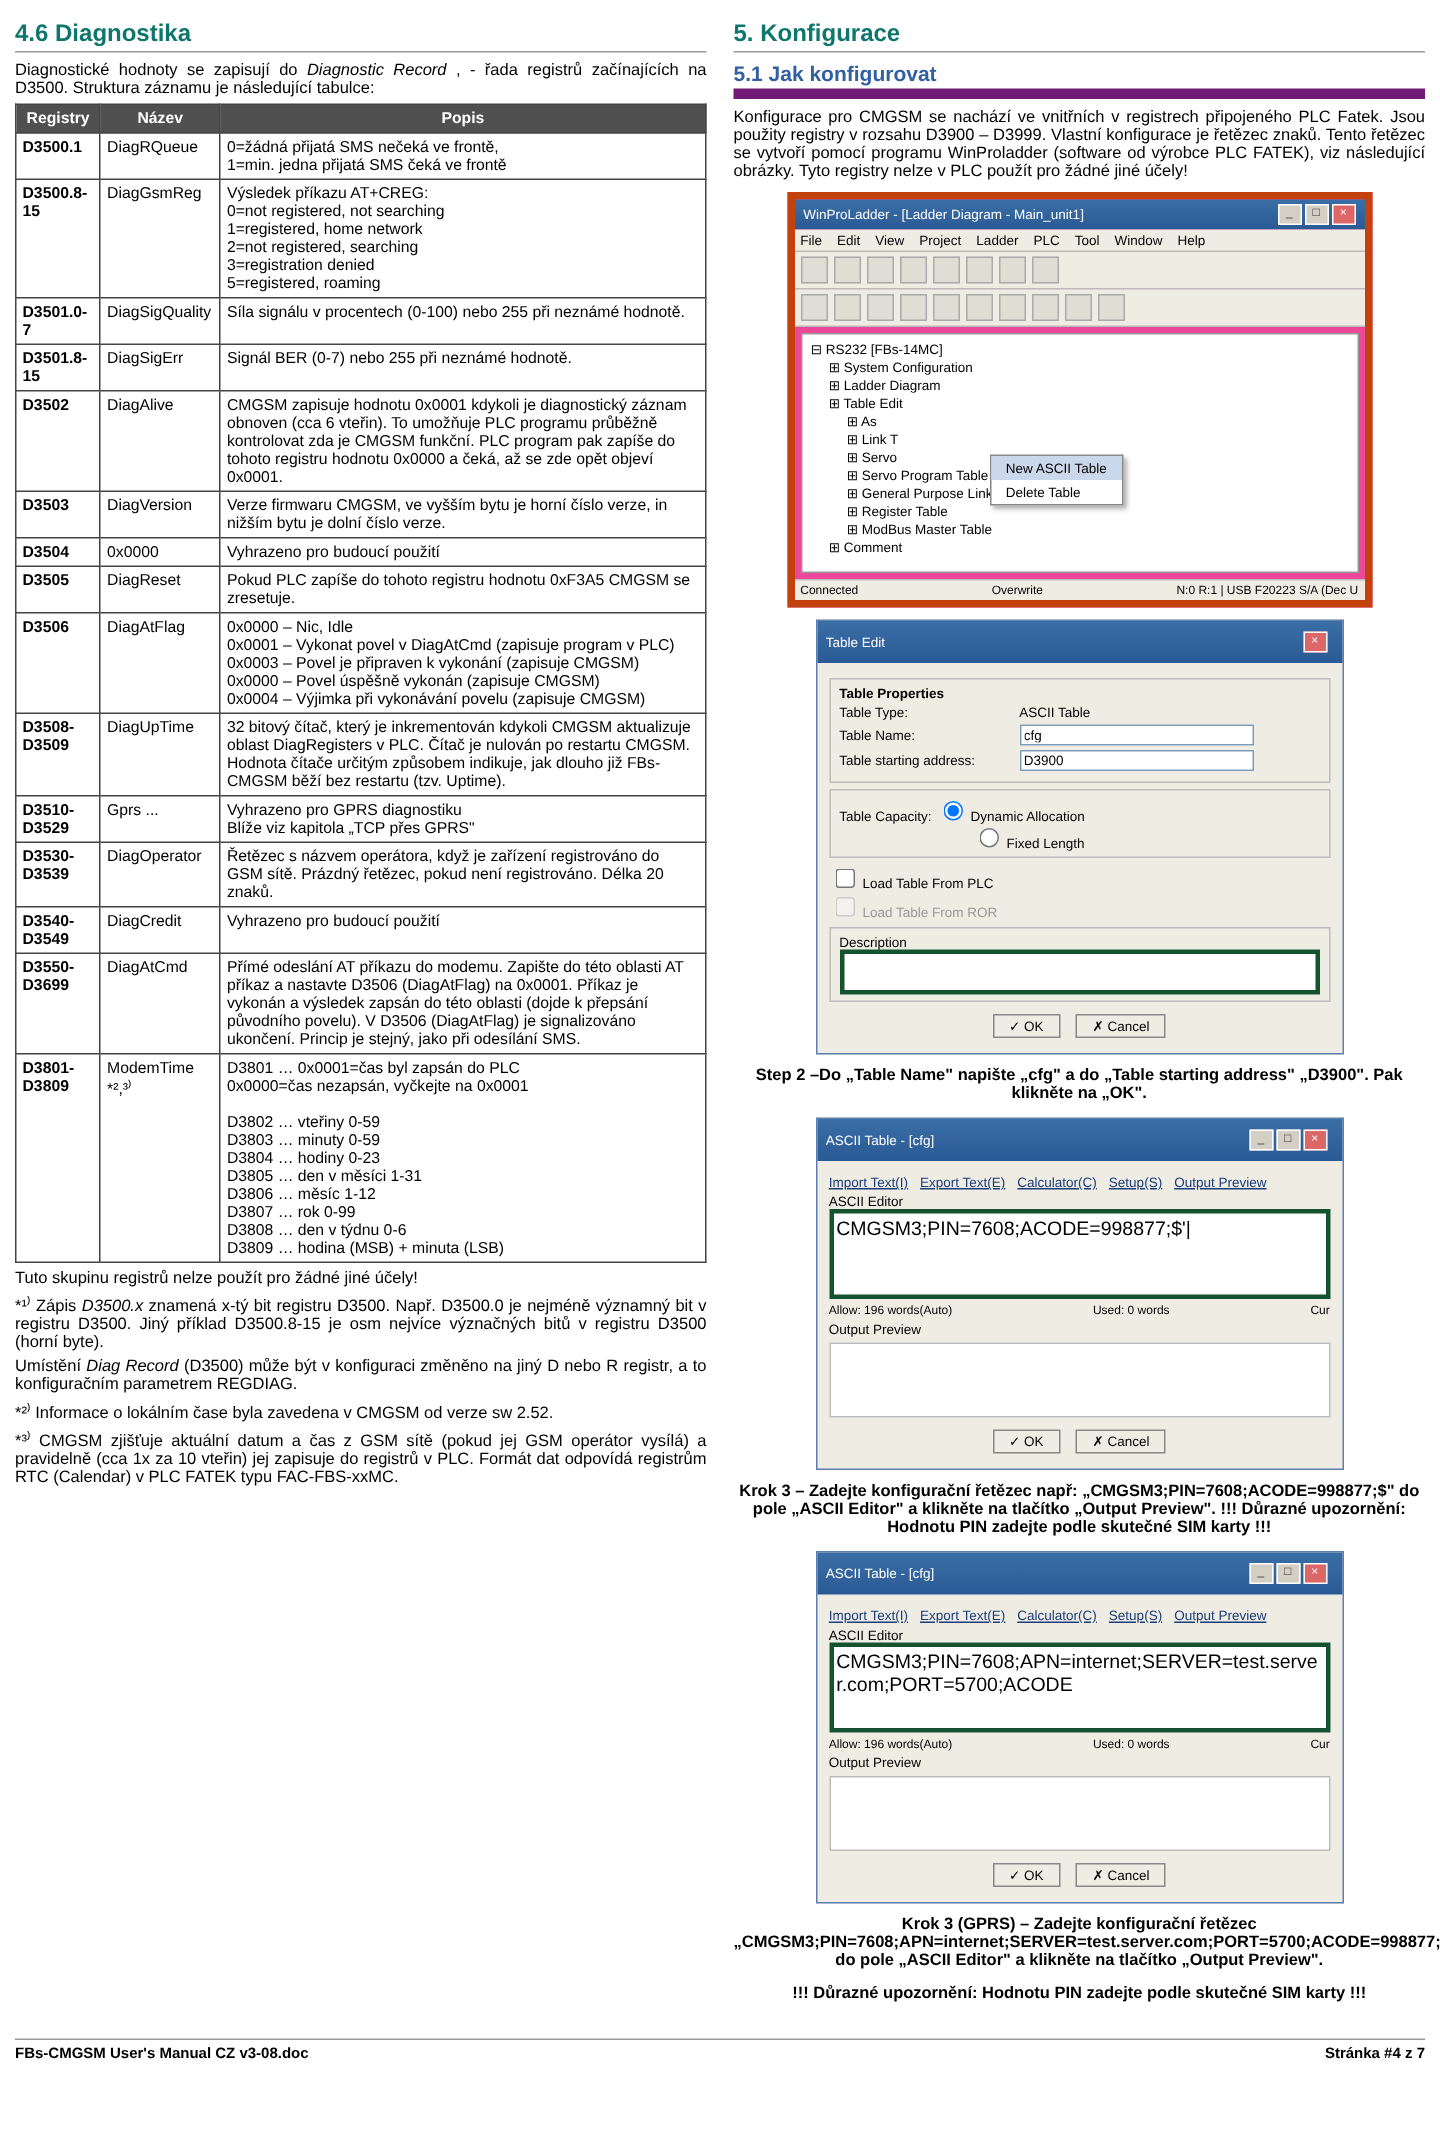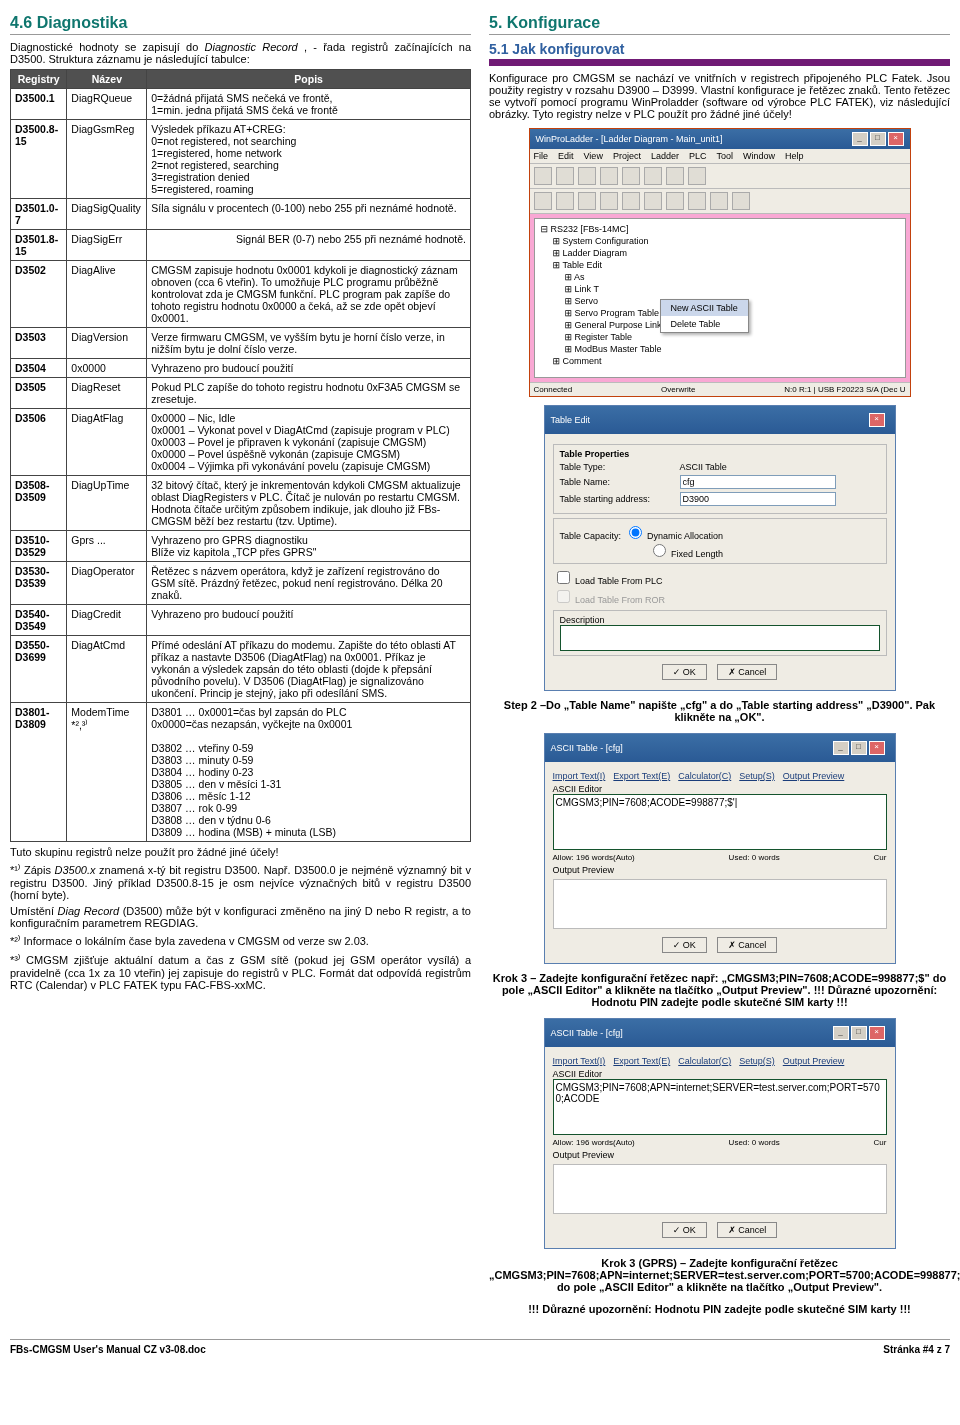--- a/index.html
+++ b/index.html
@@ -49,22 +49,22 @@
     padding: 3px 4px;
     text-align: center;
     font-weight: bold;
   }
   table.reg td {
     border: 1px solid #444;
     padding: 3px 4px;
     vertical-align: top;
   }
   .screenshot {
-    border: 1px solid #c2410c;
-    background: #f9a8d4;
+    border: 5px solid #c2410c;
+    background: #ec4899;
     margin: 8px auto;
     width: 380px;
     font-size: 9px;
   }
   .titlebar {
     background: linear-gradient(#3b6ea5, #2a5a95);
     color: #fff;
     padding: 3px 6px;
     display: flex;
     justify-content: space-between;
@@ -167,24 +167,24 @@
     margin-top: 14px;
     padding-top: 4px;
     display: flex;
     justify-content: space-between;
     font-size: 10px;
     font-weight: bold;
   }
   .screenshot-rel { position: relative; }
   .textarea-like {
     background: #fff;
-    border: 1px solid #14532d;
+    border: 3px solid #14532d;
     min-height: 50px;
     padding: 2px;
-    font-size: 10px;
+    font-size: 13px;
     word-break: break-all;
   }
   .white-inner{background:#fff;border:1px solid #999;margin:2px;padding:2px;height:40px;}
 </style>
 </head>
 <body>
 
 <div class="page">
 
   <div class="col">
@@ -221,21 +221,21 @@
 5=registered, roaming</td>
           </tr>
           <tr>
             <td style="font-weight: bold;">D3501.0-7</td>
             <td>DiagSigQuality</td>
             <td style="white-space: pre-line;">Síla signálu v procentech (0-100) nebo 255 při neznámé hodnotě.</td>
           </tr>
           <tr>
             <td style="font-weight: bold;">D3501.8-15</td>
             <td>DiagSigErr</td>
-            <td style="white-space: pre-line; text-align: right;">Signál BER (0-7) nebo 255 při neznámé hodnotě.</td>
+            <td style="white-space: pre-line;">Signál BER (0-7) nebo 255 při neznámé hodnotě.</td>
           </tr>
           <tr>
             <td style="font-weight: bold;">D3502</td>
             <td>DiagAlive</td>
             <td style="white-space: pre-line;">CMGSM zapisuje hodnotu 0x0001 kdykoli je diagnostický záznam obnoven (cca 6 vteřin). To umožňuje PLC programu průběžně kontrolovat zda je CMGSM funkční. PLC program pak zapíše do tohoto registru hodnotu 0x0000 a čeká, až se zde opět objeví 0x0001.</td>
           </tr>
           <tr>
             <td style="font-weight: bold;">D3503</td>
             <td>DiagVersion</td>
             <td style="white-space: pre-line;">Verze firmwaru CMGSM, ve vyšším bytu je horní číslo verze, in nižším bytu je dolní číslo verze.</td>
@@ -308,21 +308,21 @@
     <p>
       <span>*¹⁾ Zápis </span>
       <em>D3500.x</em>
       <span> znamená x-tý bit registru D3500. Např. D3500.0 je nejméně významný bit v registru D3500. Jiný příklad D3500.8-15 je osm nejvíce význačných bitů v registru D3500 (horní byte).</span>
     </p>
     <p>
       <span>Umístění </span>
       <em>Diag Record</em>
       <span> (D3500) může být v konfiguraci změněno na jiný D nebo R registr, a to konfiguračním parametrem REGDIAG.</span>
     </p>
-    <p>*²⁾ Informace o lokálním čase byla zavedena v CMGSM od verze sw 2.03.</p>
+    <p>*²⁾ Informace o lokálním čase byla zavedena v CMGSM od verze sw 2.52.</p>
     <p>*³⁾ CMGSM zjišťuje aktuální datum a čas z GSM sítě (pokud jej GSM operátor vysílá) a pravidelně (cca 1x za 10 vteřin) jej zapisuje do registrů v PLC. Formát dat odpovídá registrům RTC (Calendar) v PLC FATEK typu FAC-FBS-xxMC.</p>
   </div>
 
   <div class="col">
     <div class="h1">5. Konfigurace</div>
     <div class="h2">5.1 Jak konfigurovat</div>
     <p>Konfigurace pro CMGSM se nachází ve vnitřních v registrech připojeného PLC Fatek. Jsou použity registry v rozsahu D3900 – D3999. Vlastní konfigurace je řetězec znaků. Tento řetězec se vytvoří pomocí programu WinProladder (software od výrobce PLC FATEK), viz následující obrázky. Tyto registry nelze v PLC použít pro žádné jiné účely!</p>
 
     <div class="screenshot screenshot-rel">
       <div class="titlebar">

